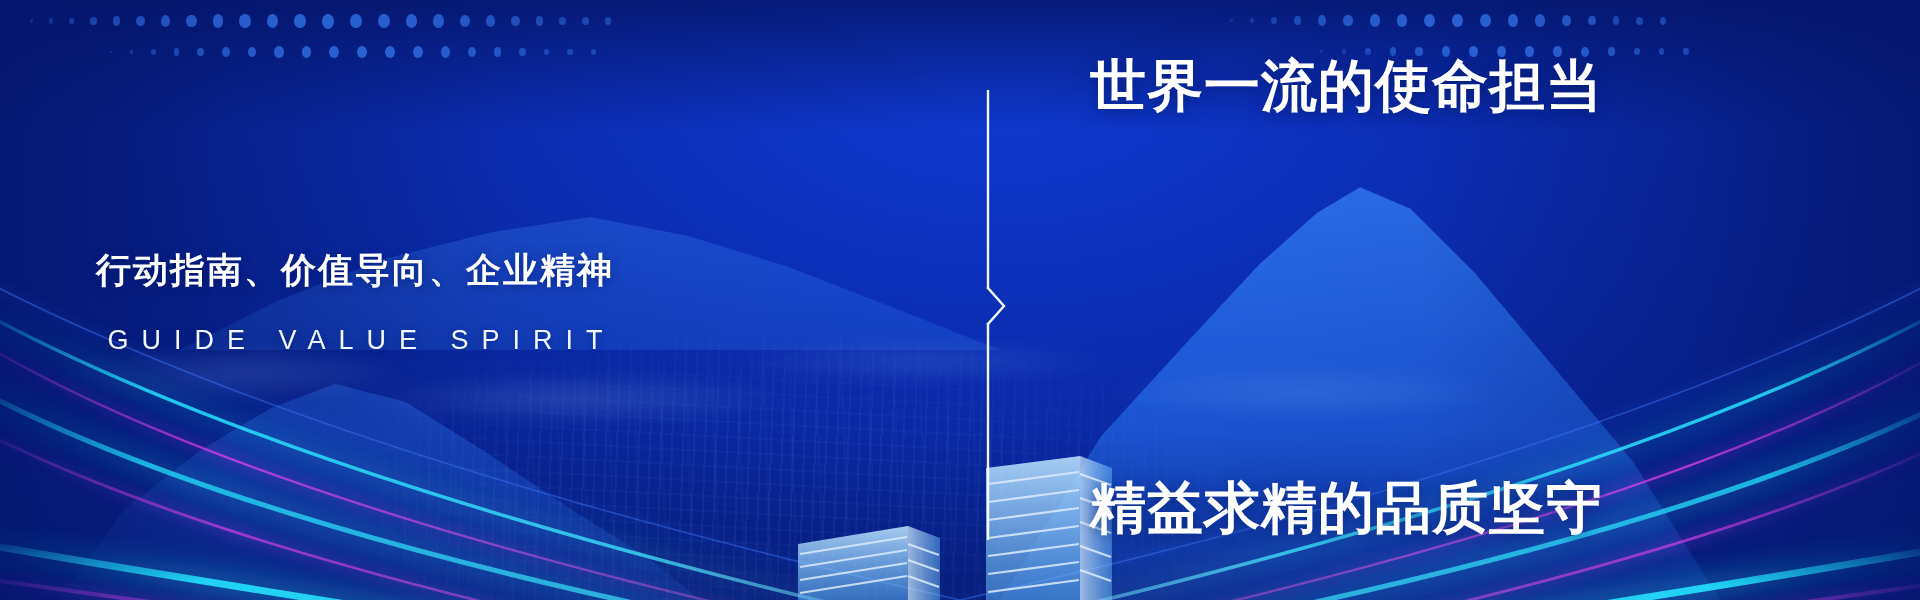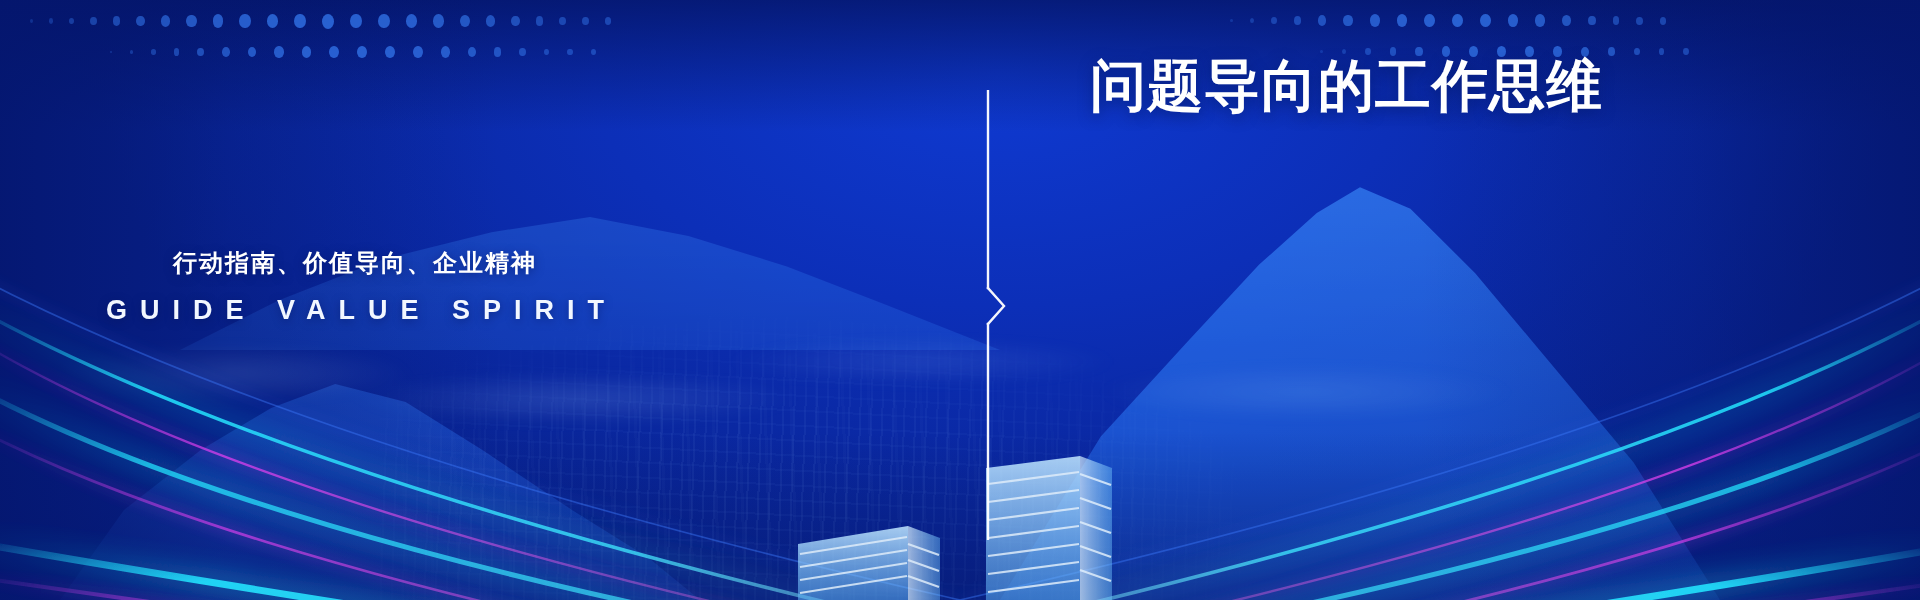--- a/index.html
+++ b/index.html
@@ -103,32 +103,32 @@
   
   .left-block{
     position:absolute;
     left:0; top:248px;
     width:960px;
     text-align:center;
     padding-right:250px;
   }
   .left-cn{
     color:#ffffff;
-    font-size:24px;
+    font-size:35px;
     font-weight:700;
     letter-spacing:2px;
     line-height:1.25;
     text-shadow:0 2px 10px rgba(3,20,90,.55);
     white-space:nowrap;
   }
   .left-en{
-    margin-top:16px;
+    margin-top:32px;
     color:#f2f7ff;
     font-size:27px;
-    font-weight:700;
+    font-weight:400;
     letter-spacing:13px;
     line-height:1.2;
     text-indent:13px;
     text-shadow:0 2px 8px rgba(3,20,90,.5);
     white-space:nowrap;
   }
 
   
   .right-block{
     position:absolute;
@@ -372,16 +372,17 @@
       </g>
     </svg>
   </div>
 
   <div class="left-block">
     <div class="left-cn">行动指南、价值导向、企业精神</div>
     <div class="left-en">GUIDE VALUE SPIRIT</div>
   </div>
 
   <div class="right-block">
-    <div class="right-line">问题导向的工作思维</div>
+    <div class="right-line">世界一流的使命担当</div>
+    <div class="right-line">精益求精的品质坚守</div>
   </div>
 
 </div>
 
 </body></html>

